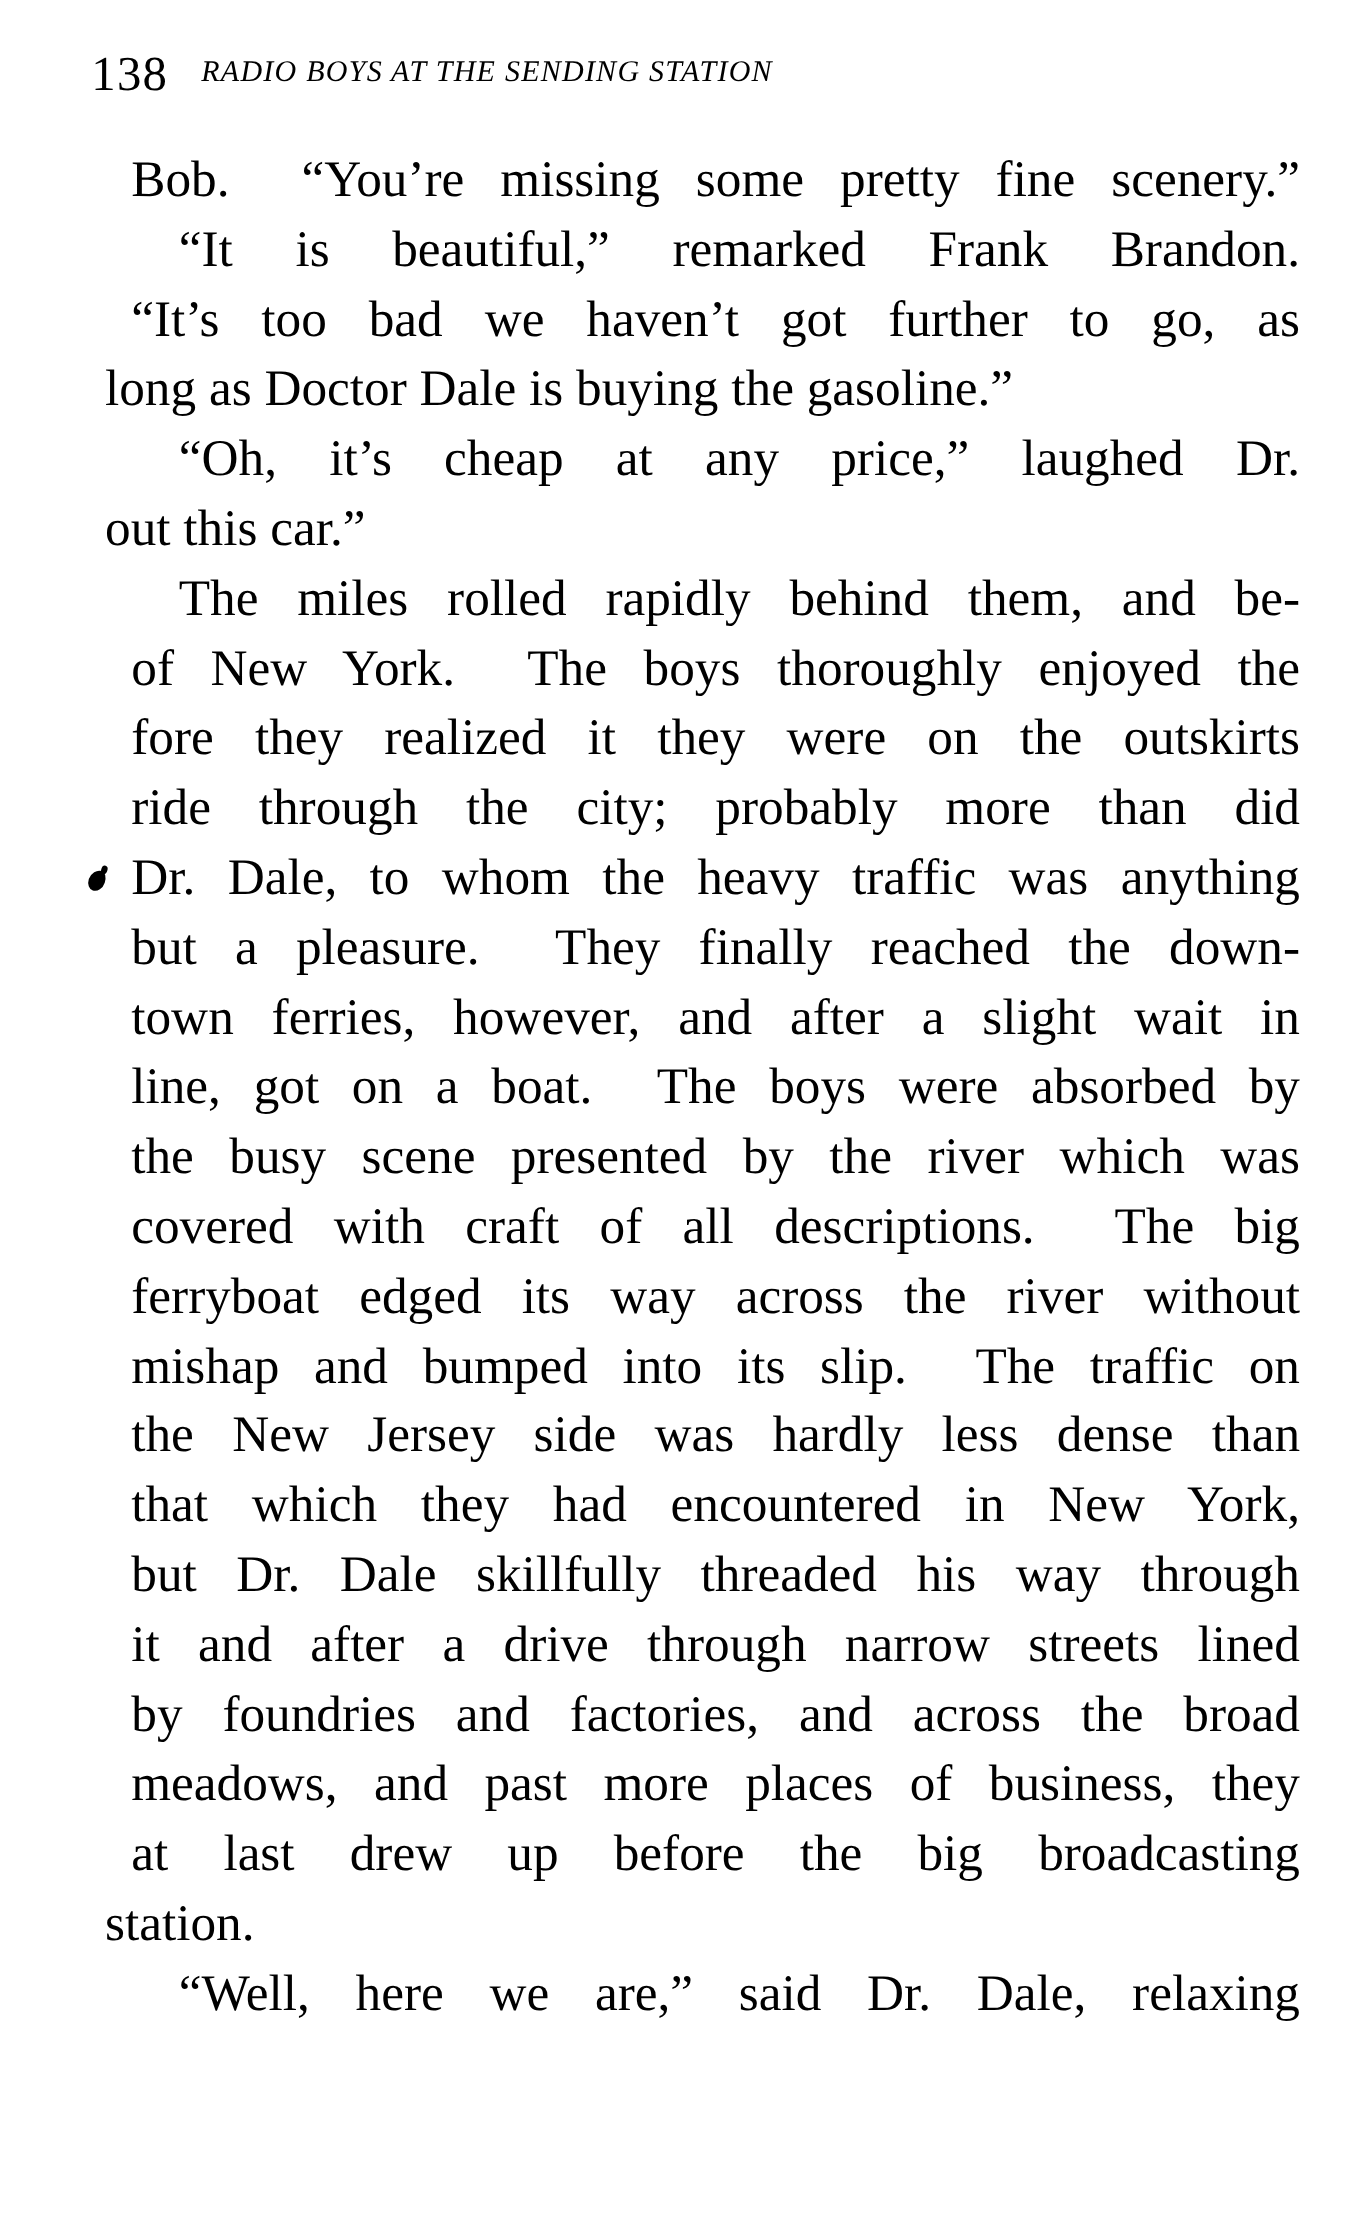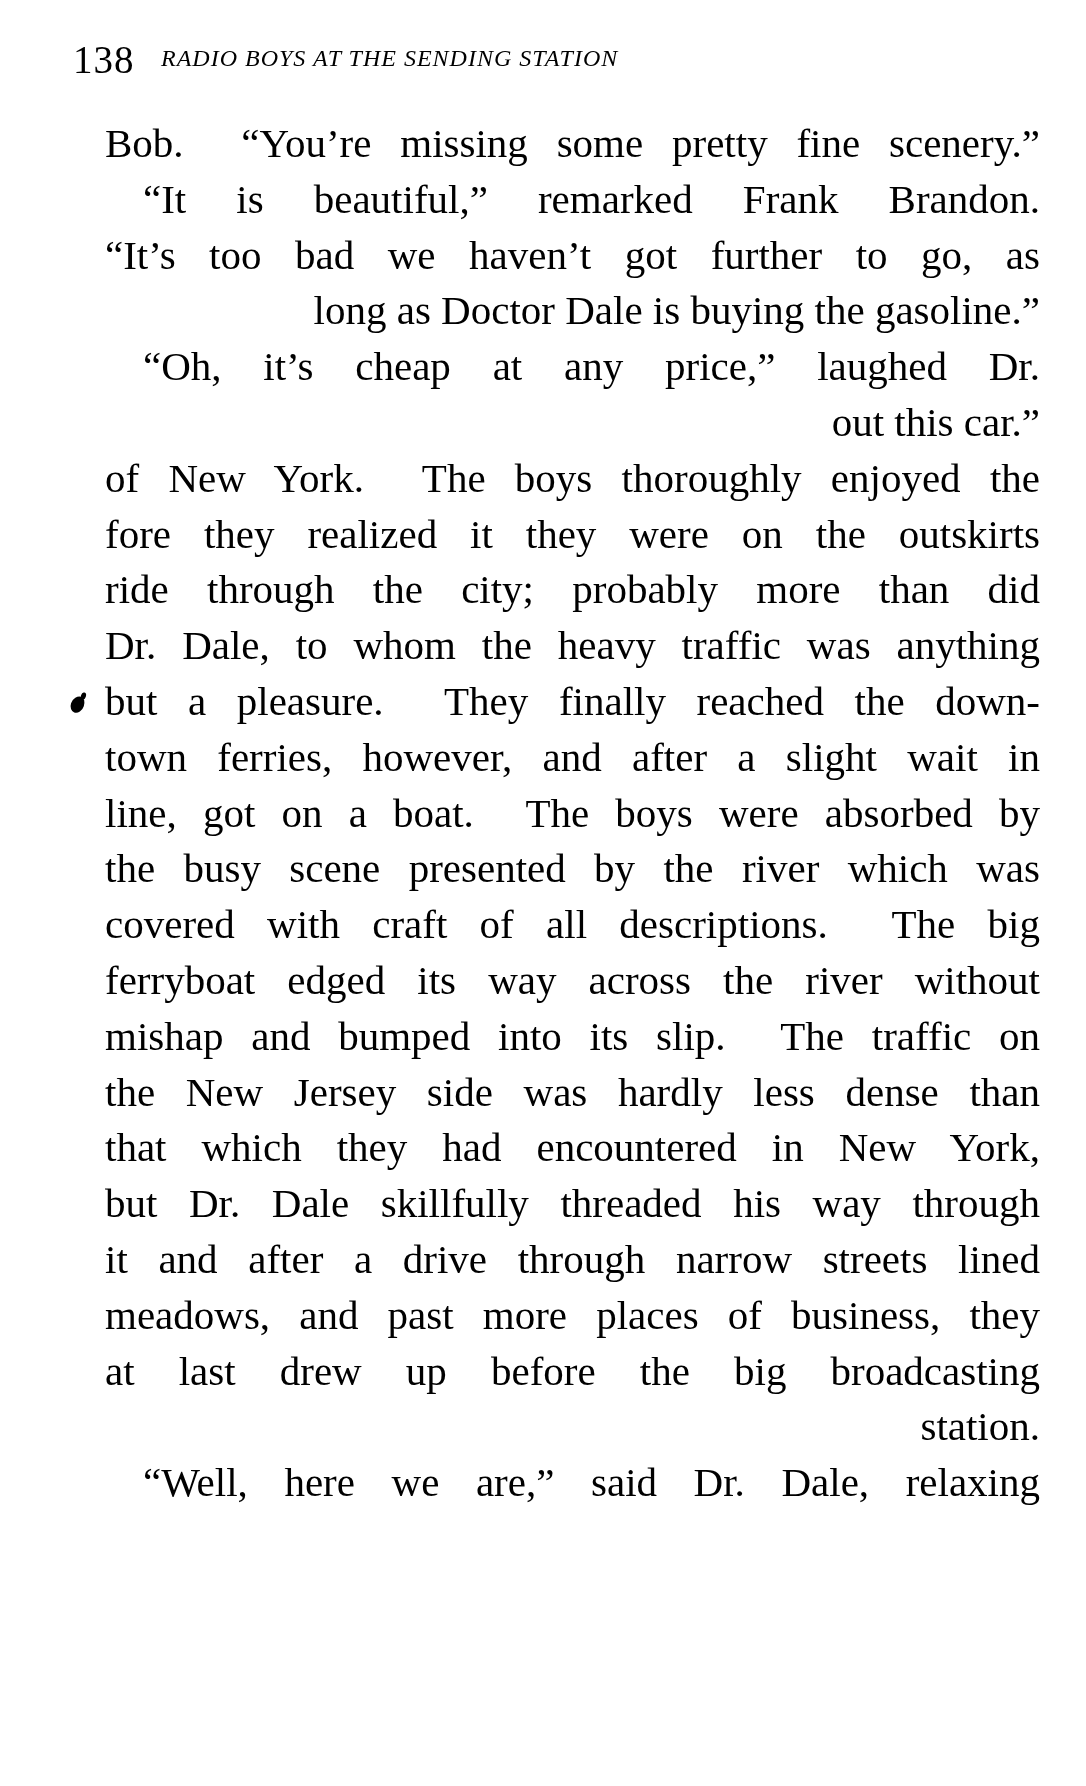--- a/index.html
+++ b/index.html
@@ -45,21 +45,20 @@
     position: absolute;
     left: 84px;
     top: 116px;
     width: 956px;
     font-size: 41px;
     line-height: 55.8px;
   }
   .line {
     white-space: pre-wrap;
     min-height: 55.8px;
-    text-align: right;
   }
   .line.indent {
     padding-left: 38px;
   }
   .line.justify {
     text-align: justify;
     text-align-last: justify;
     text-justify: inter-word;
     margin-left: 21px;
   }
@@ -95,33 +94,35 @@
 
   <div class="ink-blot"></div>
 
   <main class="body-text" id="body-lines">
       <div class="line justify">Bob.  “You’re missing some pretty fine scenery.”</div>
       <div class="line indent justify">“It is beautiful,” remarked Frank Brandon.</div>
       <div class="line justify">“It’s too bad we haven’t got further to go, as</div>
       <div class="line">long as Doctor Dale is buying the gasoline.”</div>
       <div class="line indent justify">“Oh, it’s cheap at any price,” laughed Dr.</div>
       <div class="line">out this car.”</div>
+      <div class="line indent justify">The miles rolled rapidly behind them, and be-</div>
       <div class="line justify">of New York.  The boys thoroughly enjoyed the</div>
       <div class="line justify">fore they realized it they were on the outskirts</div>
       <div class="line justify">ride through the city; probably more than did</div>
       <div class="line justify">Dr. Dale, to whom the heavy traffic was anything</div>
       <div class="line justify">but a pleasure.  They finally reached the down-</div>
       <div class="line justify">town ferries, however, and after a slight wait in</div>
       <div class="line justify">line, got on a boat.  The boys were absorbed by</div>
       <div class="line justify">the busy scene presented by the river which was</div>
       <div class="line justify">covered with craft of all descriptions.  The big</div>
       <div class="line justify">ferryboat edged its way across the river without</div>
       <div class="line justify">mishap and bumped into its slip.  The traffic on</div>
       <div class="line justify">the New Jersey side was hardly less dense than</div>
       <div class="line justify">that which they had encountered in New York,</div>
       <div class="line justify">but Dr. Dale skillfully threaded his way through</div>
       <div class="line justify">it and after a drive through narrow streets lined</div>
+      <div class="line justify">by foundries and factories, and across the broad</div>
       <div class="line justify">meadows, and past more places of business, they</div>
       <div class="line justify">at last drew up before the big broadcasting</div>
       <div class="line">station.</div>
       <div class="line indent justify">“Well, here we are,” said Dr. Dale, relaxing</div>
     </main>
 </div>
 
 </body></html>

